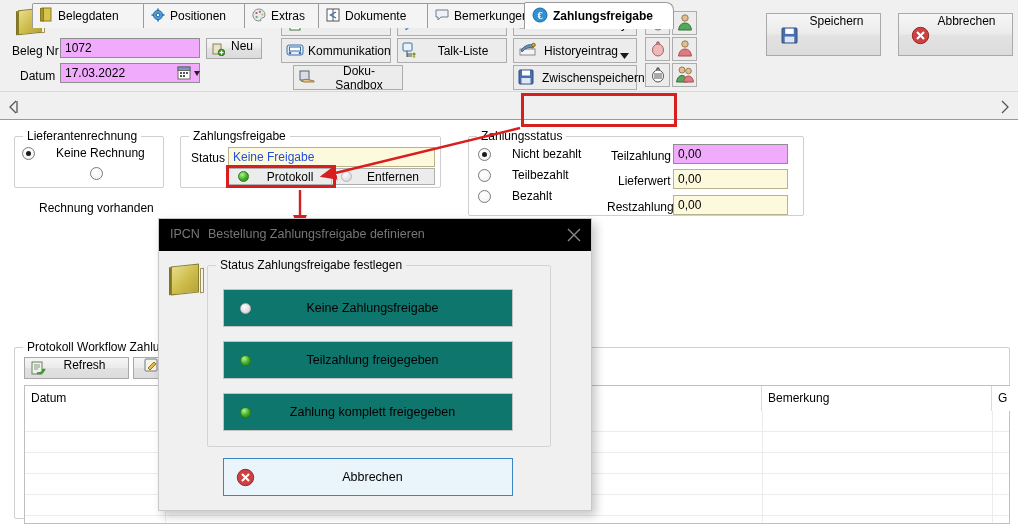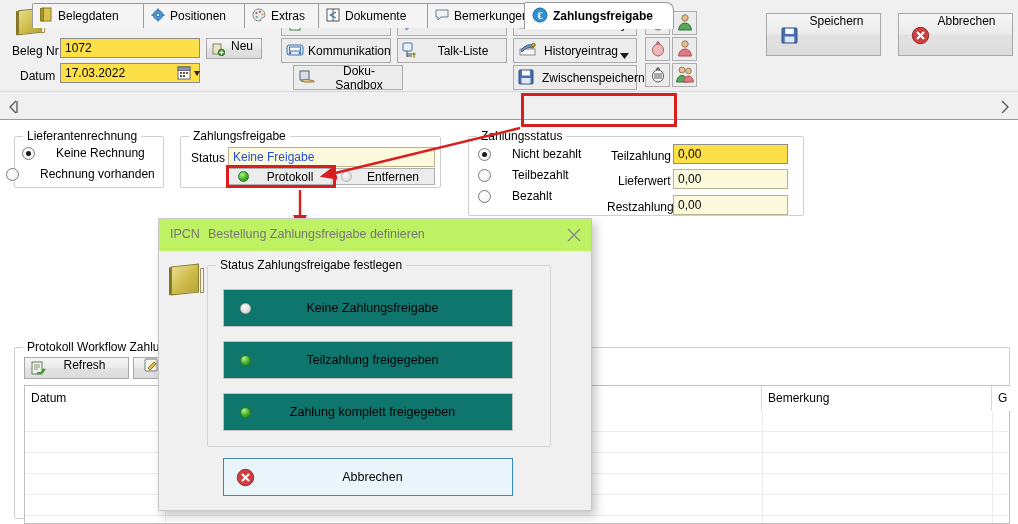--- a/index.html
+++ b/index.html
@@ -16,21 +16,21 @@
   #header { left:0; top:0; width:1018px; height:92px; background:#f0f0f0; border-bottom:1px solid #d8d8d8; }
 
   .book-icon { width:30px; height:28px; position:relative; }
   .book-icon .cover { position:absolute; left:2px; top:1px; width:24px; height:25px; background:linear-gradient(135deg,#e8dd8a 0%,#cdbc4a 55%,#b5a43a 100%); border:1px solid #8c7f2a; transform:skewY(-6deg); }
   .book-icon .spine { position:absolute; left:0px; top:3px; width:6px; height:24px; background:linear-gradient(90deg,#7c7020,#bdae49); transform:skewY(-6deg); border:1px solid #807327; }
   .book-icon .page { position:absolute; right:1px; top:4px; width:4px; height:21px; background:#f6f4e2; border:1px solid #9c9060; transform:skewY(-6deg); }
 
   .lbl { font-size:12px; color:#000; }
 
   .tbox {
-    background:#fde047; border:1px solid #8e8e8e; height:20px;
+    background:#f0abfc; border:1px solid #8e8e8e; height:20px;
     font-size:12px; font-family:"Liberation Sans",sans-serif;
     padding:1px 4px; color:#000; line-height:17px; outline:none;
   }
   .tbox.yellow { background:#fdf9dd; border:1px solid #b9b28a; }
 
   .btn {
     background:linear-gradient(180deg,#f6f6f6 0%,#ebebeb 48%,#e2e2e2 52%,#dcdcdc 100%);
     border:1px solid #a9a9a9; color:#000; font-size:12px;
     display:flex; align-items:flex-start; justify-content:center; cursor:default;
     font-family:"Liberation Sans",sans-serif;
@@ -75,21 +75,21 @@
               background:#ffffff; border-bottom:1px solid #d2d2d2; }
   .gcol { position:absolute; top:0; height:25px; border-right:1px solid #d9d9d9;
           font-size:12px; padding:5px 0 0 6px; background:#fff; }
   .grow { position:absolute; left:0; width:100%; height:21px; border-bottom:1px solid #ececec; }
   .gvline { position:absolute; top:25px; bottom:0; width:1px; background:#ececec; }
 
   
   #dialog { left:158px; top:218px; width:434px; height:293px;
             background:#f0f0f0; border:1px solid #c8c8c8;
             box-shadow:4px 5px 9px rgba(0,0,0,0.22); }
-  #dlgtitle { position:absolute; left:0; top:0; width:100%; height:32px; background:#bef264; }
+  #dlgtitle { position:absolute; left:0; top:0; width:100%; height:32px; background:#000000; }
   #dlgtitle .t { position:absolute; left:11px; top:8px; font-size:12.5px; color:#777; }
   #dlgclose { position:absolute; right:6px; top:5px; width:22px; height:22px; }
 
   .dbtn { position:absolute; height:38px; background:#0f766e; border:1px solid #c3c3c3;
           display:flex; align-items:center; font-size:12.5px; }
   .dbtn .dl { flex:1; text-align:center; }
   .dbtn .di { width:24px; margin-left:9px; display:flex; align-items:center; justify-content:center; flex:none; }
   .dbtn.cancel { background:#eaf4fb; border:1px solid #3a85c4; }
 
   
@@ -375,21 +375,21 @@
   <span>Zahlungsfreigabe</span>
 </div>
 
 <div class="gbox" style="left:14px;top:136px;width:150px;height:52px;">
   <span class="gtitle">Lieferantenrechnung</span>
 </div>
 <div class="abs radio" style="left:22px;top:146px;">
   <span class="rdot on"></span>
   <span>Keine Rechnung</span>
 </div>
-<div class="abs radio" style="left:6px;top:167px;">
+<div class="abs radio" style="left:39px;top:167px;flex-direction:column;">
   <span class="rdot"></span>
   <span>Rechnung vorhanden</span>
 </div>
 
 <div class="gbox" style="left:180px;top:136px;width:261px;height:52px;">
   <span class="gtitle">Zahlungsfreigabe</span>
 </div>
 <div class="abs lbl" style="left:191px;top:151px;">Status</div>
 <div class="abs tbox yellow" style="left:228px;top:147px;width:207px;color:#1f4fd8;">Keine Freigabe</div>
 <div class="abs" style="left:228px;top:168px;width:207px;height:17px;background:#ececec;border:1px solid #b0b0b0;display:flex;">

